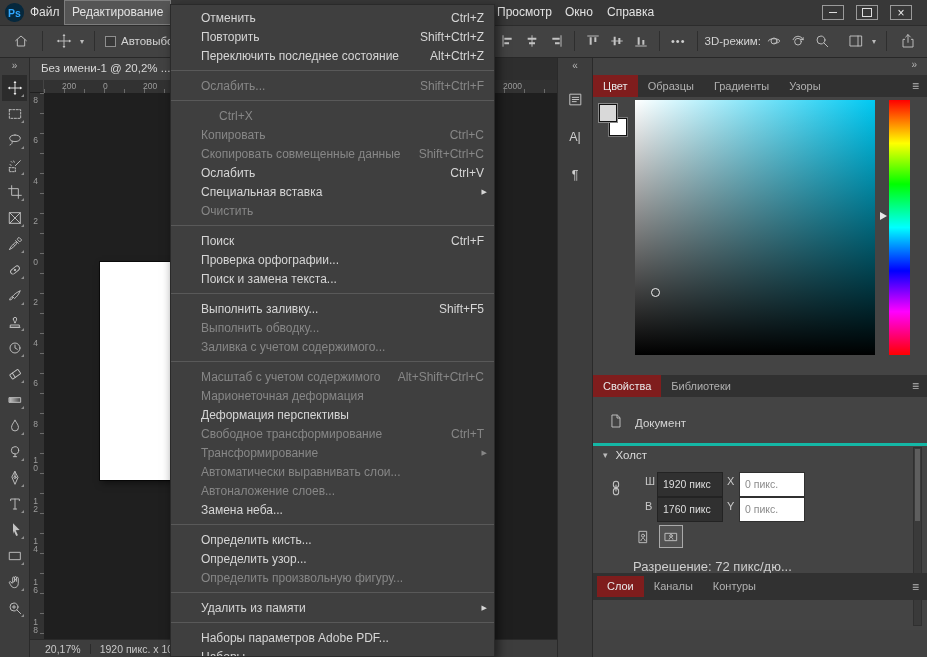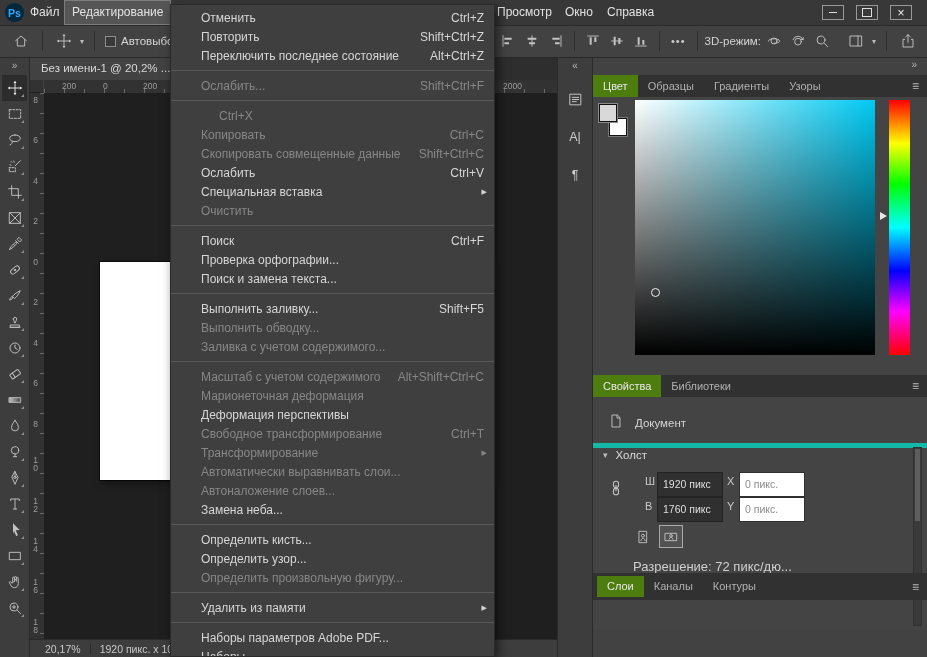--- a/index.html
+++ b/index.html
@@ -73,37 +73,37 @@
   .rail-collapse{height:18px;line-height:18px;font-size:10px;color:#b5b5b5}
   .rail-btn{width:28px;height:28px;margin-top:10px;display:flex;align-items:center;justify-content:center;color:#cfcfcf}
   .rail-btn .ic{width:17px;height:17px}
   .rail-btn.txt{font-size:12.5px}
   
   .panel-col{position:absolute;left:593px;top:57px;right:0;bottom:0;background:#424242;z-index:3}
   .panel-head{position:absolute;top:0;left:0;right:0;height:18px}
   .panel-expand{position:absolute;right:10px;top:2px;font-size:10px;color:#b5b5b5}
   .tabs{display:flex;align-items:flex-end;background:#313131;position:absolute;left:0;right:0;height:22px}
   .tab{padding:0 10px;height:22px;line-height:22px;font-size:11px;color:#b0b0b0;white-space:nowrap}
-  .tab.active{background:#4d7c0f;color:#e8e8e8}
+  .tab.active{background:#7f1d1d;color:#e8e8e8}
   .menu-ham{position:absolute;right:8px;top:50%;transform:translateY(-50%);color:#b8b8b8;font-size:12px}
   #color-tabs{top:18px}
   .color-body{position:absolute;top:40px;left:0;right:0;height:278px;background:#444}
   .swatches{position:absolute;left:5px;top:6px;width:34px;height:40px}
   .sw-back{position:absolute;left:11px;top:15px;width:16px;height:16px;background:#fff;border:1px solid #111;box-shadow:0 0 0 1px #777}
   .sw-front{position:absolute;left:1px;top:1px;width:16px;height:16px;background:#d9d9d9;border:1px solid #111;box-shadow:0 0 0 1px #8a8a8a}
   .sv-square{position:absolute;left:42px;top:3px;width:240px;height:255px;
              background-image:linear-gradient(to top,#000,rgba(0,0,0,0)),linear-gradient(to right,#fff,#00c9f2)}
   .sv-cursor{position:absolute;left:16px;top:188px;width:9px;height:9px;border:1.5px solid #f0f0f0;border-radius:50%;box-sizing:border-box}
   .hue-strip{position:absolute;left:296px;top:3px;width:21px;height:255px;
              background:linear-gradient(to bottom,#f00 0%,#ff0 17%,#0f0 33%,#0ff 50%,#00f 67%,#f0f 83%,#f00 100%)}
   .hue-marker{position:absolute;left:-9px;top:calc(45.5% - 4px);width:0;height:0;
               border-top:4px solid transparent;border-bottom:4px solid transparent;border-left:7px solid #e8e8e8}
   #props-tabs{top:318px}
   .props-body{position:absolute;top:340px;left:0;right:0;height:233px;background:#444;overflow:hidden}
-  .doc-row{position:absolute;left:0;top:6px;right:0;height:40px;border-bottom:5px solid #14b8a6}
+  .doc-row{position:absolute;left:0;top:6px;right:0;height:40px;border-bottom:3px solid #14b8a6}
   .doc-row .opt-icon{position:absolute;left:12px;top:7px}
   .doc-row .lbl{position:absolute;left:42px;top:0;line-height:40px;font-size:11.5px;color:#d5d5d5}
   .sec-head{position:absolute;left:10px;top:52px;display:flex;align-items:center;gap:8px;font-size:11.5px;color:#dadada}
   .sec-head .chev{font-size:9px}
   .chain-wrap{position:absolute;left:14px;top:76px;width:18px;height:32px}
   .chain-wrap .ic{width:18px;height:30px}
   .flabel{position:absolute;font-size:11px;color:#c9c9c9;line-height:19px}
   .field{position:absolute;width:54px;height:17px;line-height:17px;background:#303030;border:1px solid #232323;
          font-size:10.5px;color:#dedede;padding:3px 5px;white-space:nowrap;overflow:hidden}
   .field.disabled{color:#8b8b8b;background:#ffffff;border-color:#303030}

